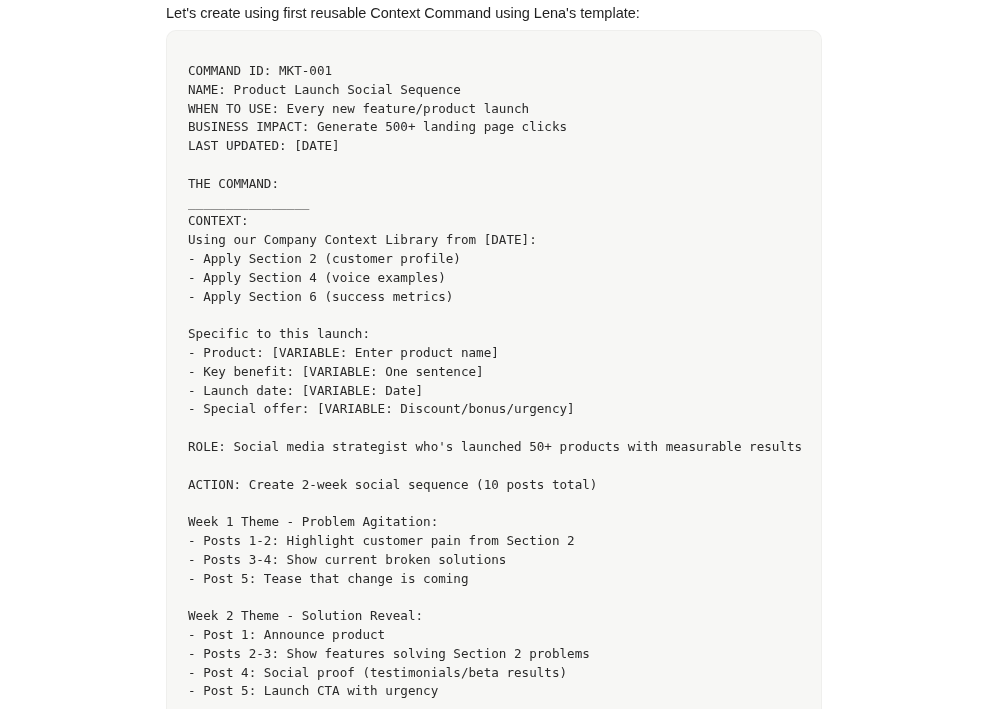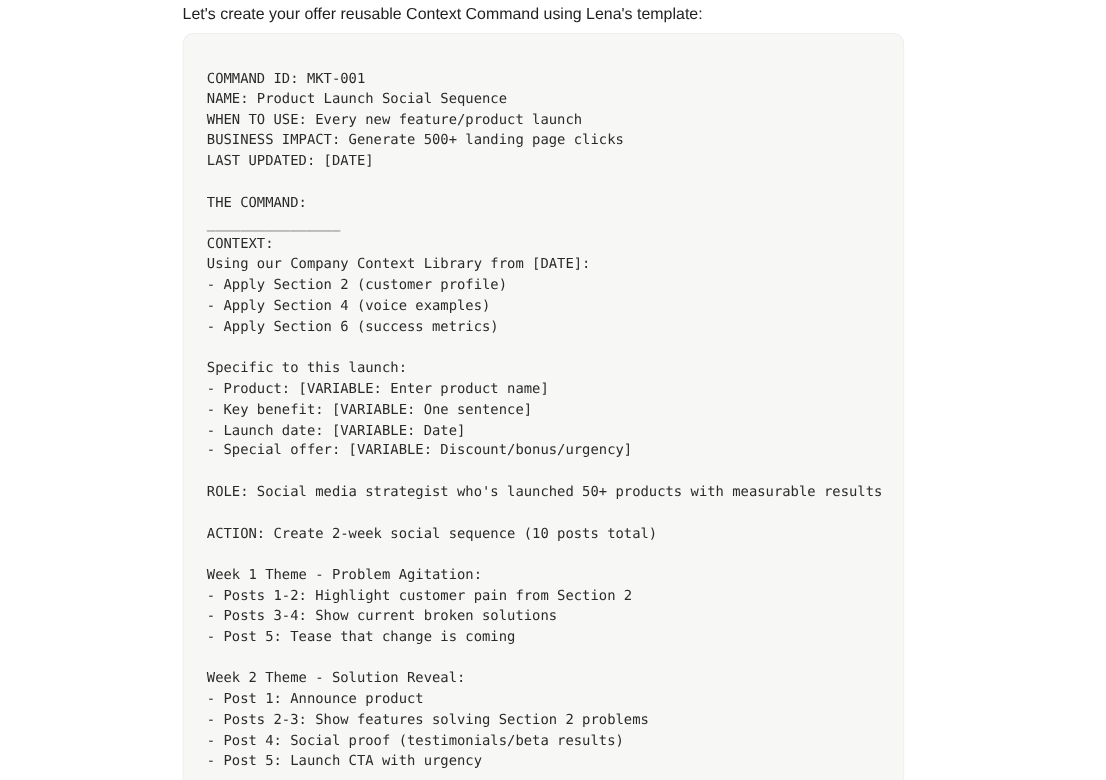--- a/index.html
+++ b/index.html
@@ -48,21 +48,21 @@
     padding: 31px 10px 30px 21px;
     overflow: hidden;
   }
 </style>
 </head>
 <body>
 
 <div class="page">
 
   <div class="message">
-    <div class="intro-text">Let's create your offer reusable Context Command using Lena's template:</div>
+    <div class="intro-text">Let's create using first reusable Context Command using Lena's template:</div>
   </div>
 
   <div class="code-card">
     <pre class="code-pre">COMMAND ID: MKT-001
 NAME: Product Launch Social Sequence
 WHEN TO USE: Every new feature/product launch
 BUSINESS IMPACT: Generate 500+ landing page clicks
 LAST UPDATED: [DATE]
 
 THE COMMAND:

